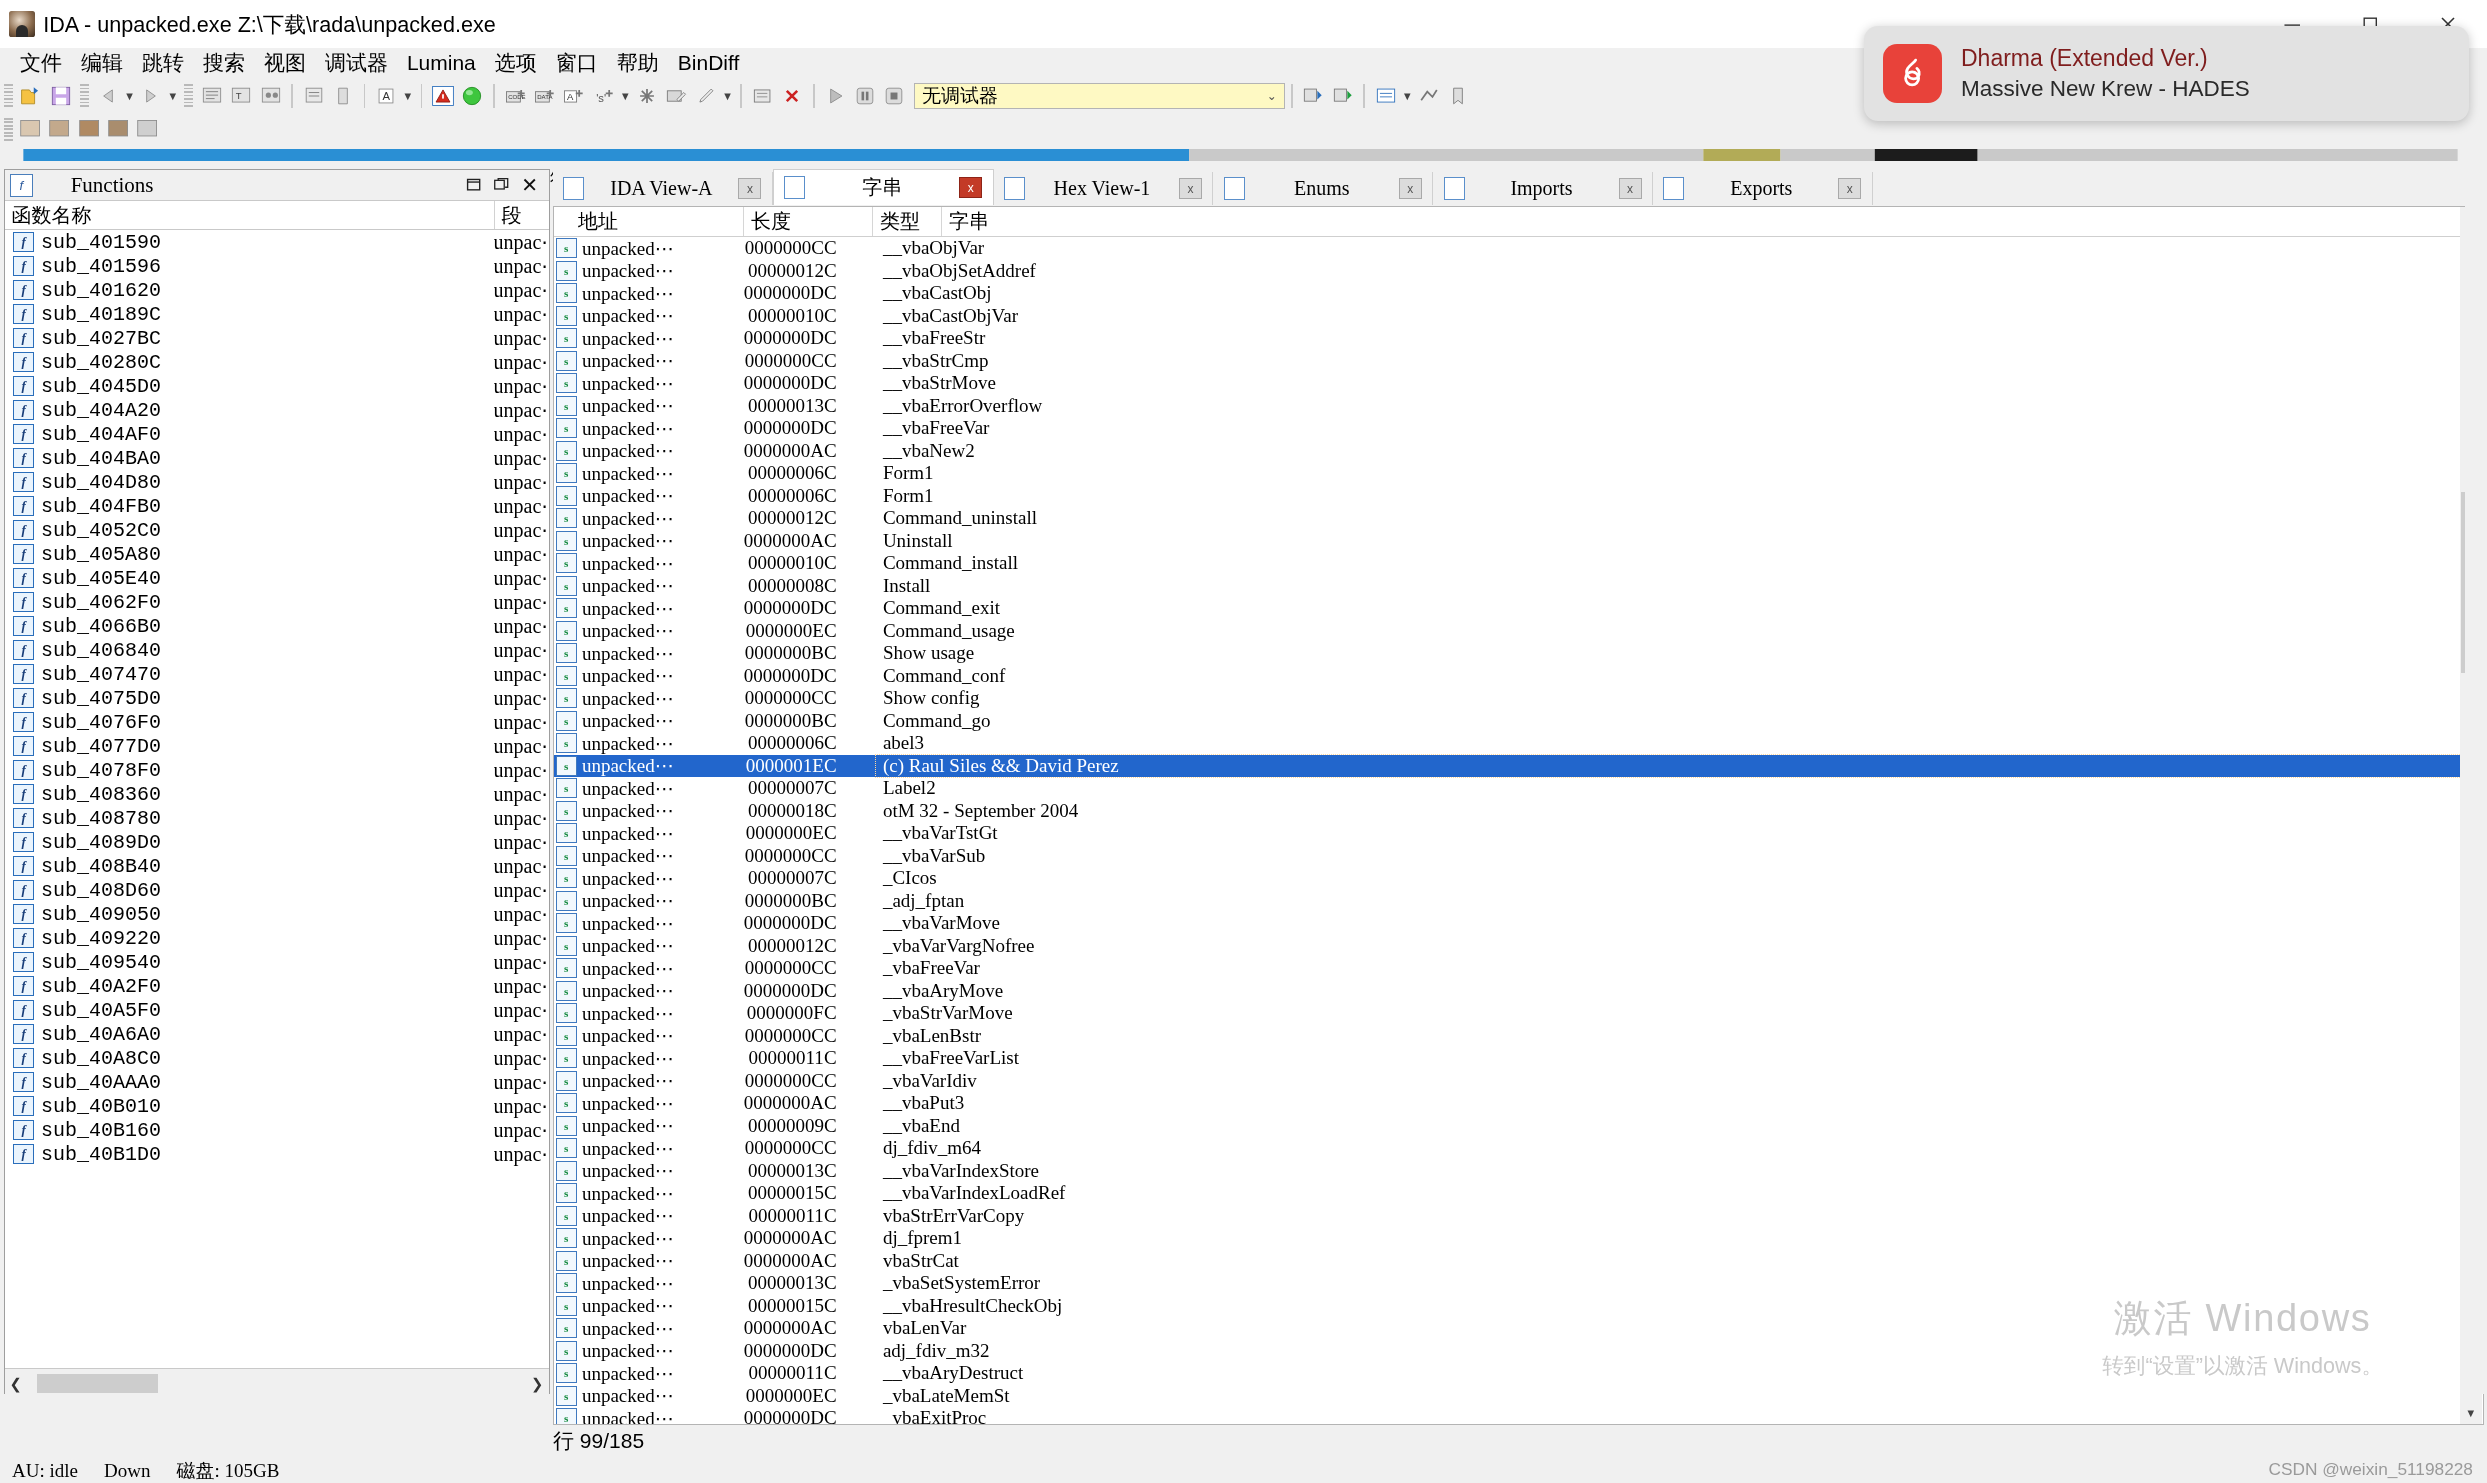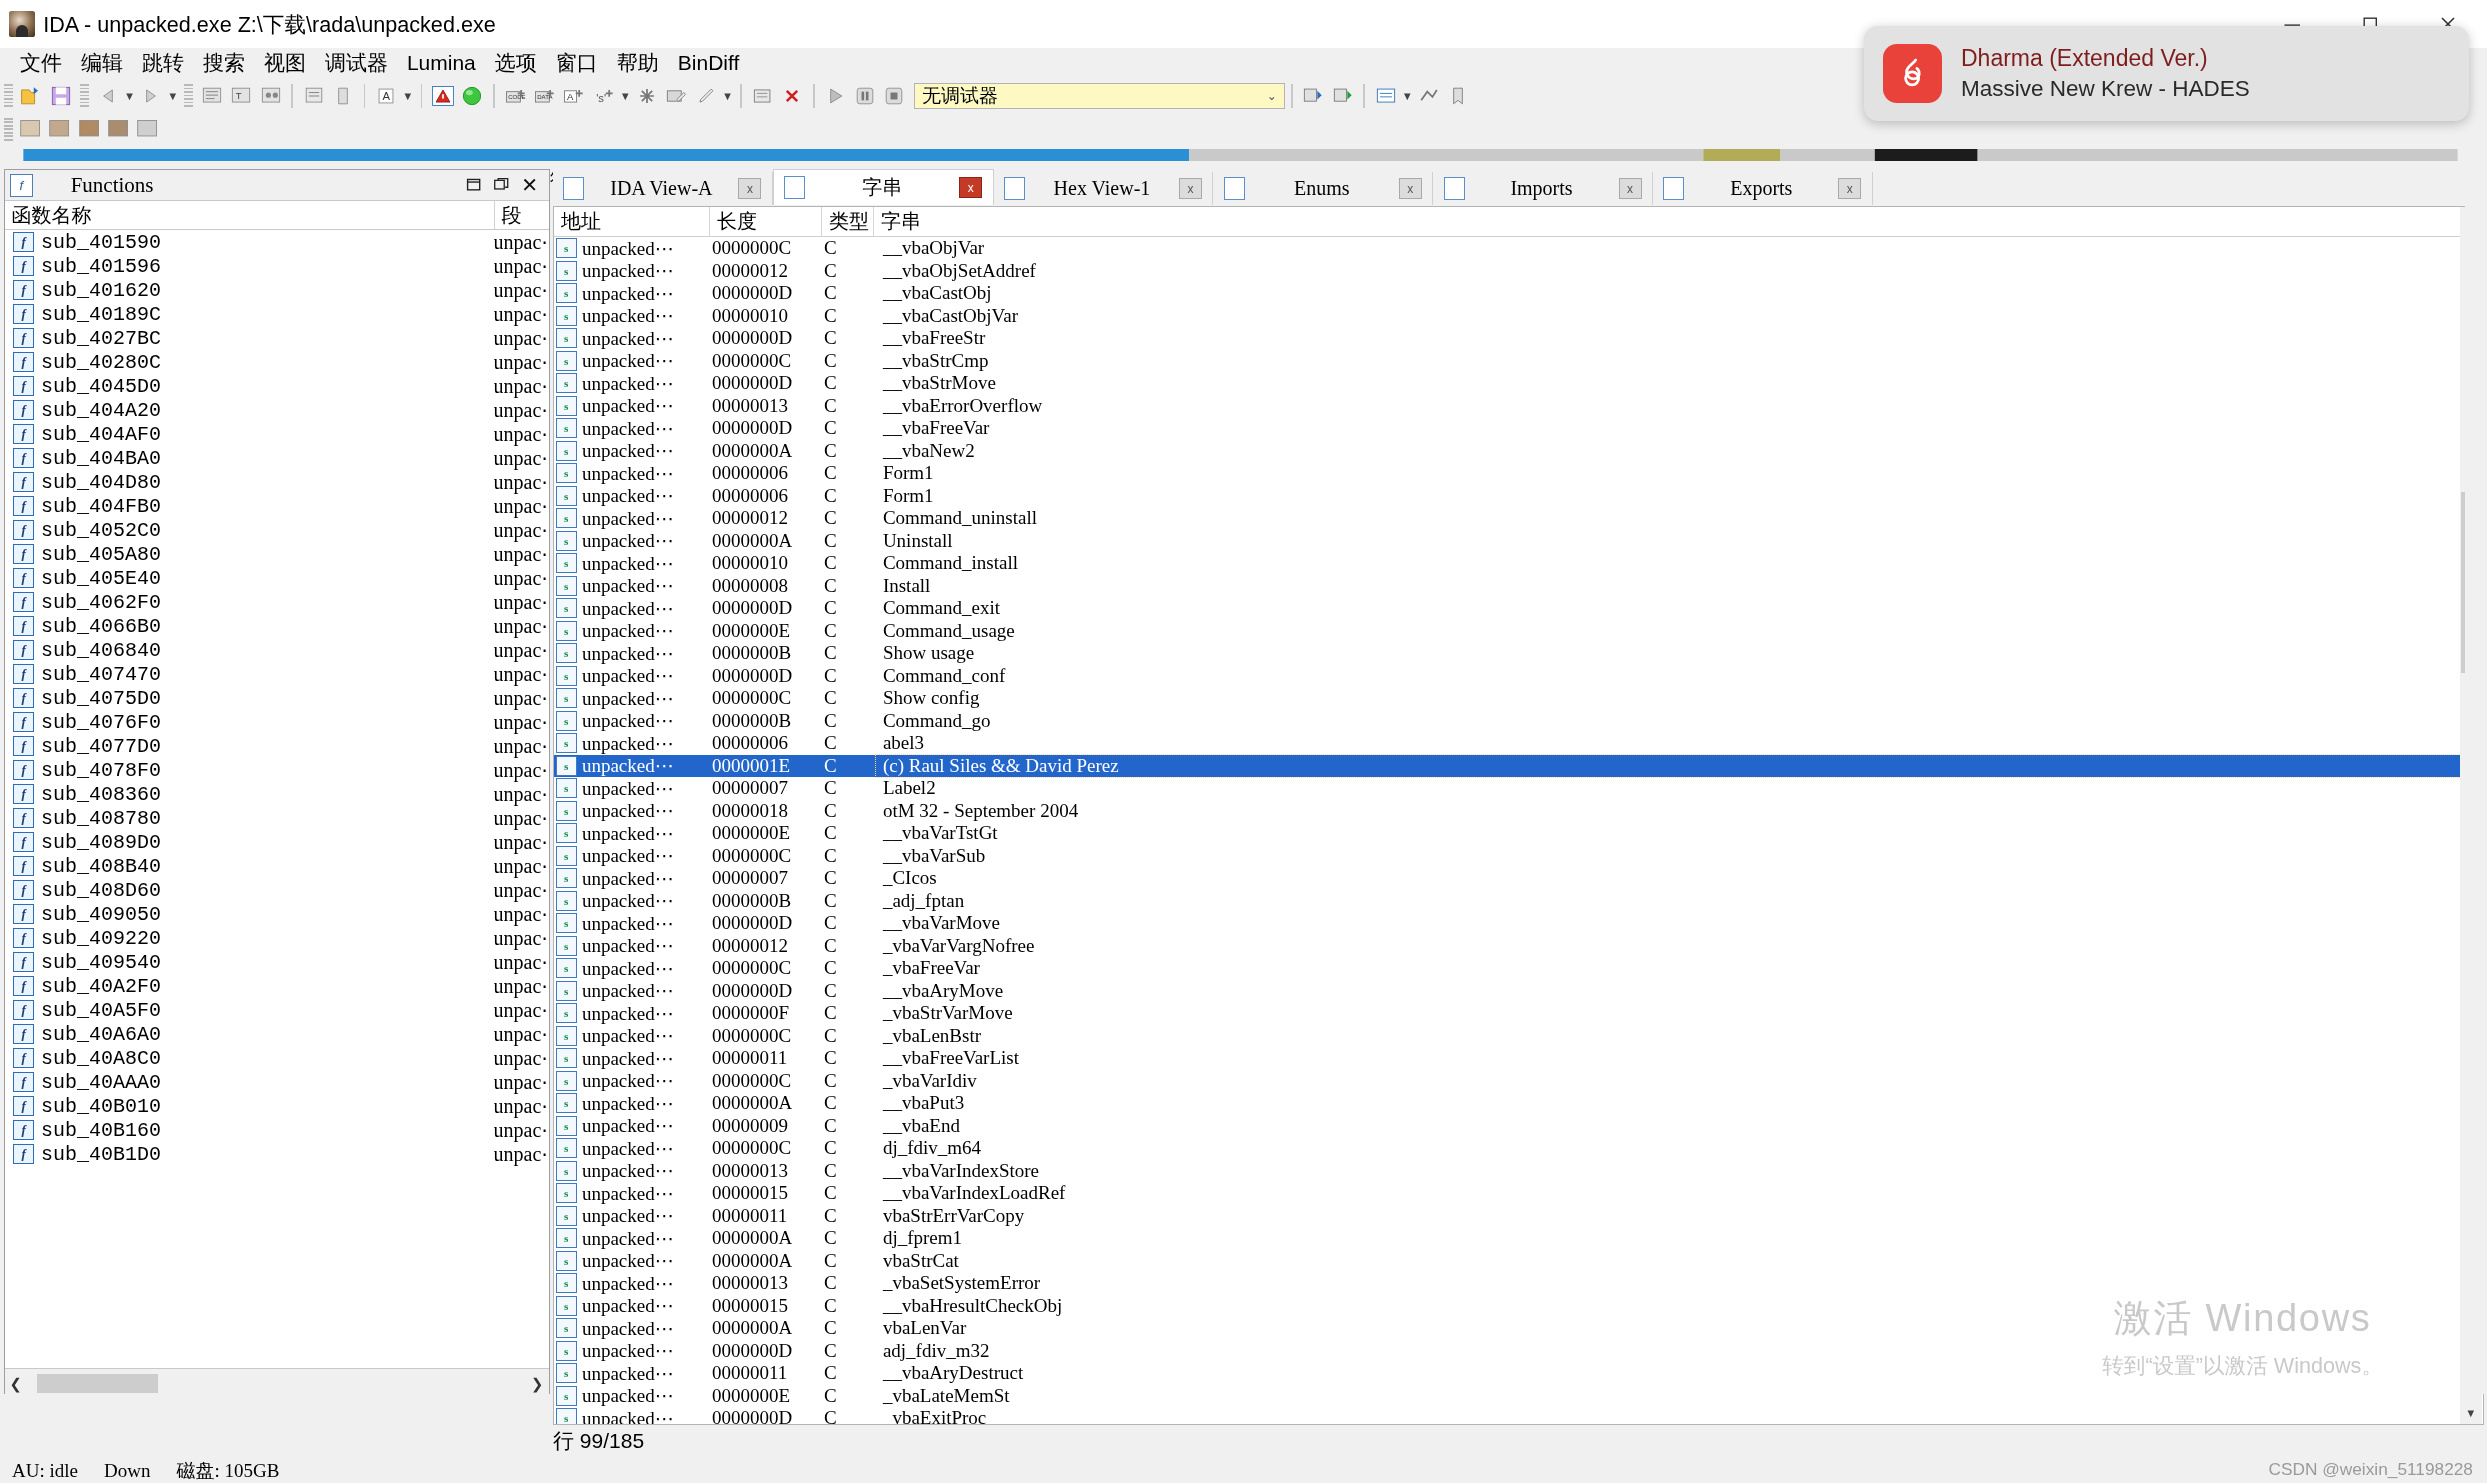--- a/index.html
+++ b/index.html
@@ -104,34 +104,34 @@
   .tab .tlabel{font-size:20px;font-family:"Liberation Serif",serif;white-space:nowrap;
      min-width:130px;text-align:center;}
   .tab .tclose{width:21px;height:19px;margin-left:12px;border:0.9px solid #a9a9a9;background:#dcdcdc;
      color:#555;font-size:12px;display:flex;align-items:center;justify-content:center;}
   .tab.active .tclose{background:#c33a27;border-color:#8e2417;color:#fff;}
 
   .strings-panel{position:absolute;left:553px;top:206px;width:1931px;height:1219px;
      background:#ffffff;border:0.9px solid #b4b4b4;box-sizing:border-box;overflow:hidden;}
   .str-head{height:29px;background:#fff;border-bottom:0.9px solid #cfcfcf;display:flex;align-items:center;}
   .sh{font-size:20px;color:#000;padding-left:7px;box-sizing:border-box;height:100%;
-     display:flex;align-items:center;}
+     display:flex;align-items:center;margin-left:17px;}
   .sh.addr{width:155px;}
   .sh.len{width:112px;border-left:0.9px solid #d6d6d6;}
   .sh.type{width:52px;border-left:0.9px solid #d6d6d6;}
   .sh.str{flex:1;border-left:0.9px solid #d6d6d6;}
   .str-rows{position:relative;}
   .srow{height:22.5px;display:flex;align-items:center;font-family:"Liberation Serif",serif;
      font-size:19px;color:#000;}
   .srow.sel{background:#2266cc;color:#fff;}
   .sicon{width:19px;height:18px;margin:0 5.2px 0 1.7px;border:0.9px solid #3f79bf;background:#f2f8fd;
      color:#138a3e;font-size:11.2px;font-weight:bold;display:flex;align-items:center;justify-content:center;
      flex:0 0 auto;font-family:"Liberation Serif",serif;}
   .s-addr{width:130px;}
-  .s-len{width:112px;}
+  .s-len{width:112px;text-align:right;}
   .s-type{width:52px;}
   .s-str{flex:1;padding-left:7px;}
   .srow.sel .s-str{outline:0.9px dotted #ffd9a0;outline-offset:-0.9px;}
 
   
   .vscroll{position:absolute;right:0.9px;top:0;width:22.5px;height:100%;background:#f0f0f0;}
   .vs-btn{width:22.5px;height:22.5px;display:flex;align-items:center;justify-content:center;
      font-size:11.2px;color:#444;background:#f0f0f0;}
   .vs-thumb{position:absolute;left:1.7px;width:19px;background:#cdcdcd;}
 

